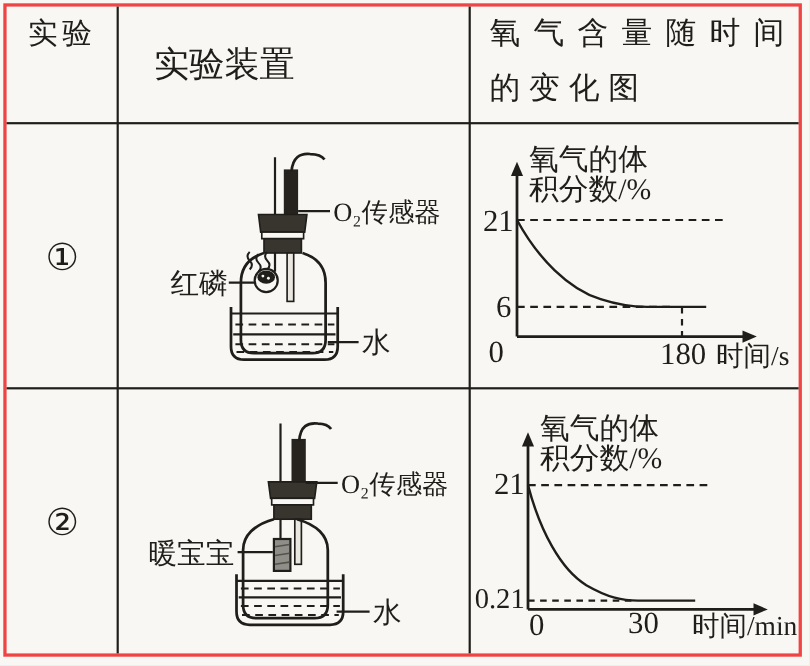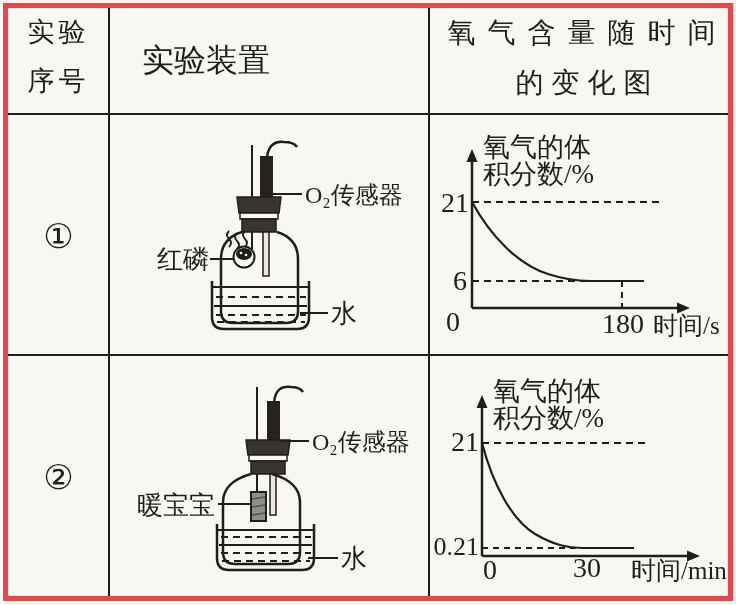--- a/index.html
+++ b/index.html
@@ -1,18 +1,18 @@
 <!DOCTYPE html>
 <html><head>
 <meta charset="utf-8">
 <style>
   html,body{margin:0;padding:0;background:#e9e7e2;}
   .page{position:relative;width:736px;height:605px;background:#f8f7f3;overflow:hidden;
         font-family:"Liberation Serif","DejaVu Serif",serif;color:#201e1a;}
-  .frame{position:absolute;left:3px;top:3px;width:720px;height:588px;border:5px solid #ef4444;text-align:center;}
+  .frame{position:absolute;left:3px;top:3px;width:720px;height:588px;border:3px solid #ef4444;}
   .divider{position:absolute;background:#201e1a;}
   .v1{left:100px;top:0;width:2px;height:588px;}
   .v2{left:420px;top:0;width:2px;height:588px;}
   .h1{left:0;top:105px;width:720px;height:2px;}
   .h2{left:0;top:346px;width:720px;height:2px;}
   .cell{position:absolute;}
   .c00{left:0;top:0;width:101px;height:106px;display:flex;flex-direction:column;align-items:center;padding-top:9px;row-gap:19px;box-sizing:border-box;}
   .c00 div{font-size:27px;line-height:30px;letter-spacing:4px;}
   .c01{left:103px;top:0;width:318px;height:106px;display:flex;align-items:center;padding-left:31px;box-sizing:border-box;font-size:32px;}
   .c02{left:423px;top:0;width:297px;height:106px;box-sizing:border-box;padding:9px 0 0 16px;}
@@ -35,21 +35,20 @@
 
 <div class="page">
   <div class="frame">
     <div class="divider v1"></div>
     <div class="divider v2"></div>
     <div class="divider h1"></div>
     <div class="divider h2"></div>
 
     <div class="cell c00">
       <div>实验</div>
-      <div>序号</div>
     </div>
     <div class="cell c01">
       <div>实验装置</div>
     </div>
     <div class="cell c02">
       <div class="l1">氧气含量随时间</div>
       <div class="l2">的变化图</div>
     </div>
 
     <div class="cell cnum c10">

